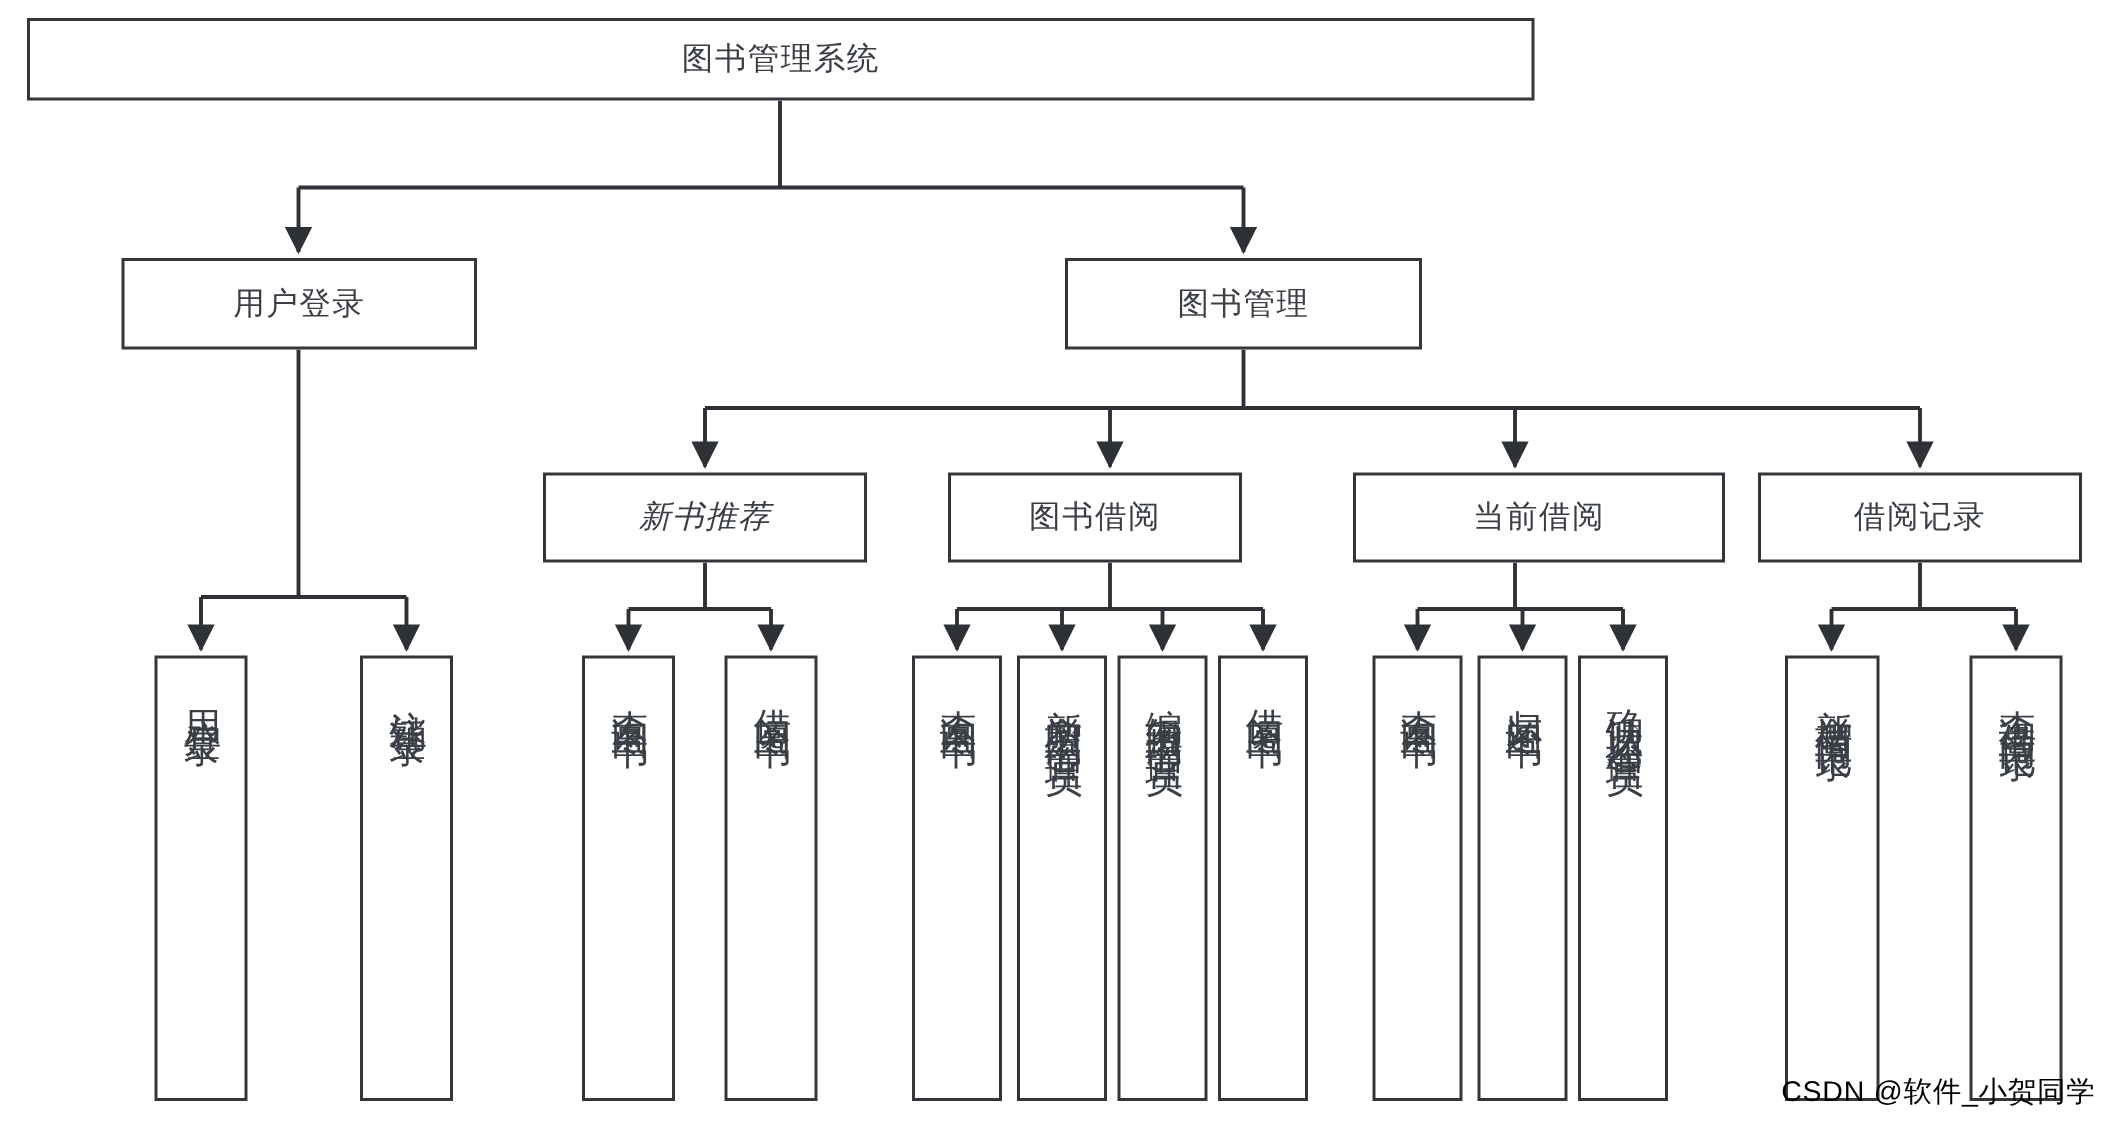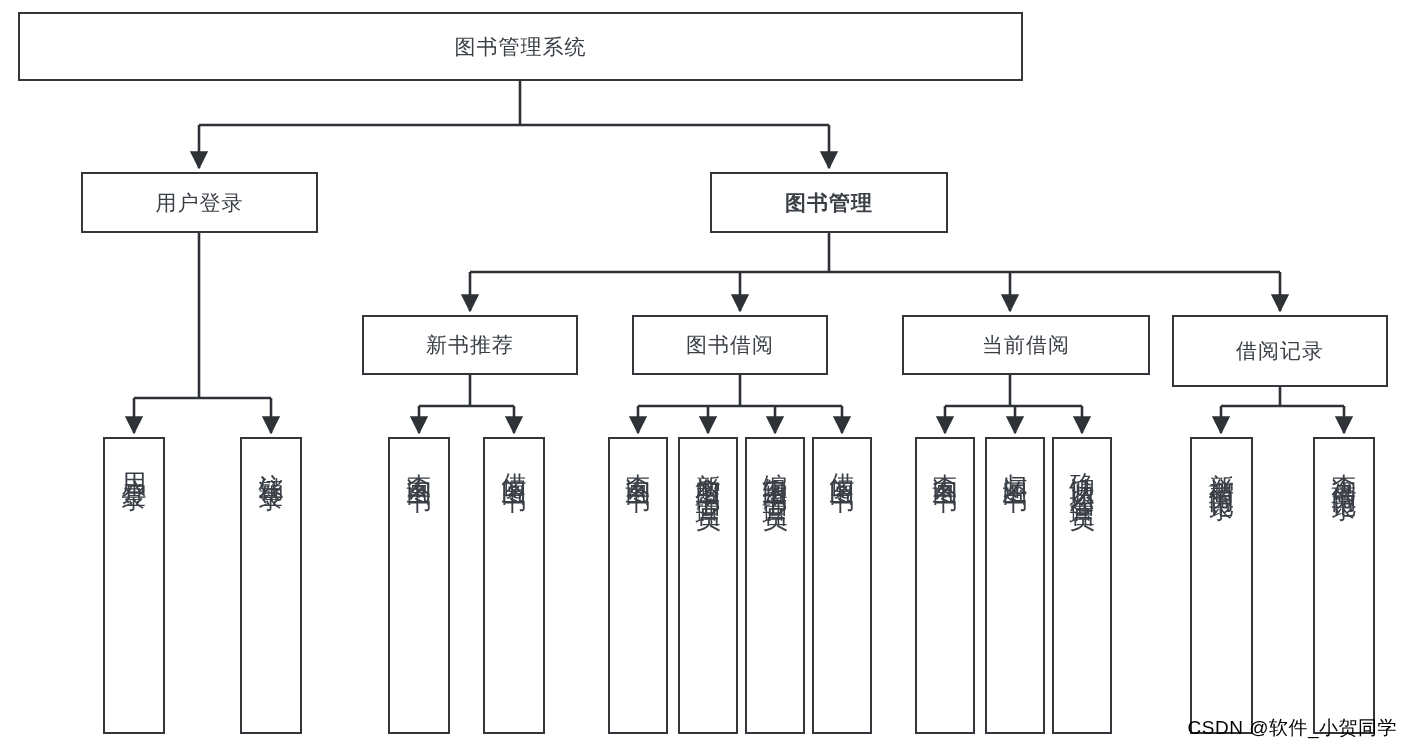--- a/index.html
+++ b/index.html
@@ -94,41 +94,41 @@
       <path d="M 1015 406 L 1015 433" marker-end="url(#arrow)"></path>
       <path d="M 1082 406 L 1082 433" marker-end="url(#arrow)"></path>
 
       <path d="M 1280 375 L 1280 406"></path>
       <path d="M 1221 406 L 1344 406"></path>
       <path d="M 1221 406 L 1221 433" marker-end="url(#arrow)"></path>
       <path d="M 1344 406 L 1344 433" marker-end="url(#arrow)"></path>
     </g>
   </svg>
 
-  <div class="node" style="left:18px;top:12px;width:1005px;height:69px;text-align:center;">
+  <div class="node" style="left:18px;top:12px;width:1005px;height:55px;text-align:center;">
     <span class="lbl">图书管理系统</span>
   </div>
 
   <div class="node" style="left:81px;top:172px;width:237px;height:61px;">
     <span class="lbl">用户登录</span>
   </div>
-  <div class="node" style="left:710px;top:172px;width:238px;height:61px;font-weight:bold;">
+  <div class="node" style="left:710px;top:172px;width:238px;height:61px;">
     <span class="lbl">图书管理</span>
   </div>
 
-  <div class="node" style="left:362px;top:315px;width:216px;height:60px;">
+  <div class="node" style="left:362px;top:315px;width:216px;height:60px;font-style:italic;">
     <span class="lbl">新书推荐</span>
   </div>
   <div class="node" style="left:632px;top:315px;width:196px;height:60px;">
     <span class="lbl">图书借阅</span>
   </div>
   <div class="node" style="left:902px;top:315px;width:248px;height:60px;">
     <span class="lbl">当前借阅</span>
   </div>
-  <div class="node" style="left:1172px;top:315px;width:216px;height:72px;text-align:right;">
+  <div class="node" style="left:1172px;top:315px;width:216px;height:60px;text-align:right;">
     <span class="lbl">借阅记录</span>
   </div>
 
   <div class="node vert" style="left:103px;top:437px;width:62px;height:297px;">
     <span class="lbl">用户登录</span>
   </div>
   <div class="node vert" style="left:240px;top:437px;width:62px;height:297px;">
     <span class="lbl">注销登录</span>
   </div>
   <div class="node vert" style="left:388px;top:437px;width:62px;height:297px;">

